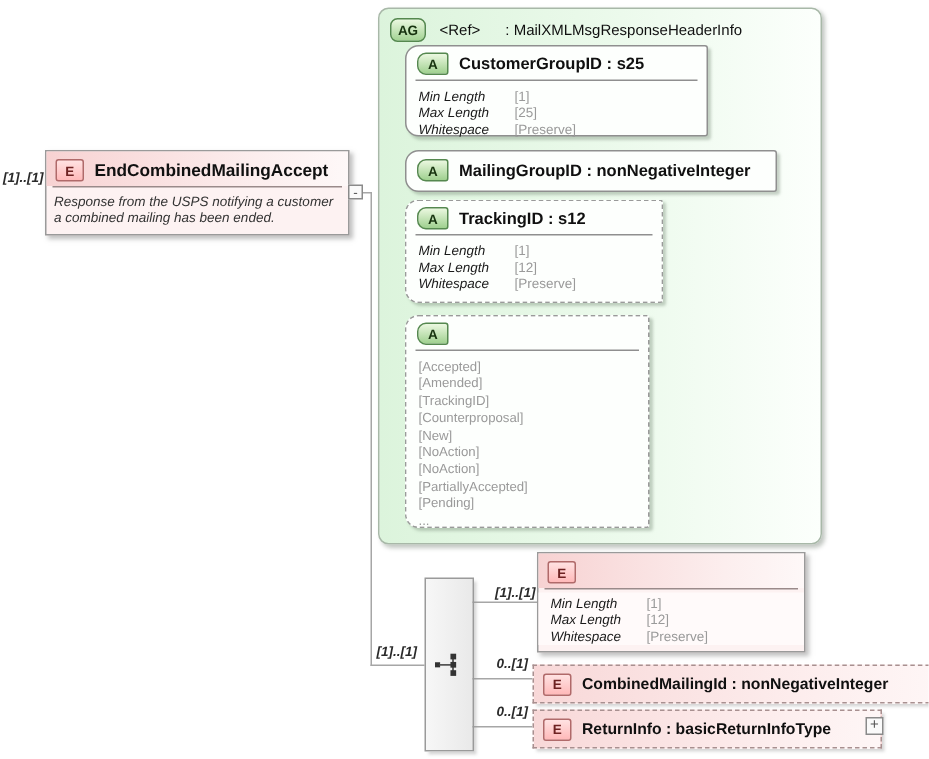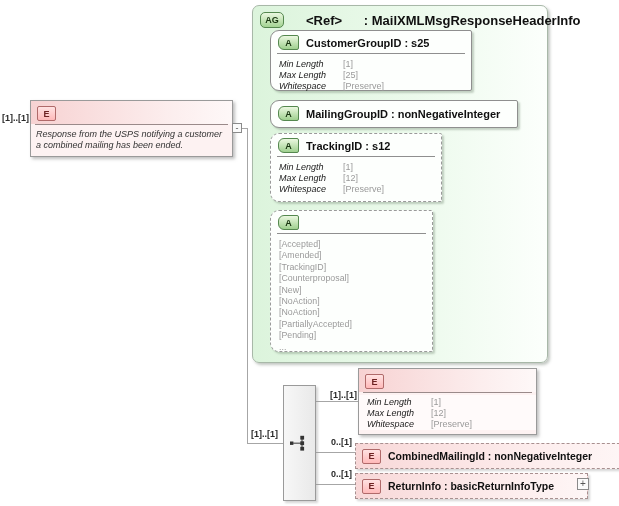--- a/index.html
+++ b/index.html
@@ -5,33 +5,33 @@
   html,body{margin:0;padding:0;}
   body{
     width:619px;height:506px;position:relative;background:#ffffff;
     font-family:"Liberation Sans", sans-serif;overflow:hidden;
   }
   
   .hline,.vline{position:absolute;background:#a6a6a6;}
   .hline{height:1px;}
   .vline{width:1px;}
   
-  .card{position:absolute;font-size:9px;font-weight:bold;color:#2a2a2a;white-space:pre;}
+  .card{position:absolute;font-size:9px;font-style:italic;font-weight:bold;color:#2a2a2a;white-space:pre;}
   
   .ag-panel{
     position:absolute;left:252px;top:5px;width:294px;height:356px;
     border:1px solid #a8b8a8;border-radius:7px;
     background:linear-gradient(to right,#dcf4dc,#ecfaec 55%,#fcfffc);
     box-shadow:2px 2px 3px rgba(120,130,120,.45);
   }
-  .ag-header{position:absolute;left:7px;top:6px;display:flex;align-items:center;gap:22px;}
+  .ag-header{position:absolute;left:7px;top:6px;display:flex;align-items:center;gap:9px;}
   .ico-ag{width:22px;height:14px;border:1px solid #55884f;border-radius:5px;
     background:linear-gradient(#ebf8e0,#a3d393);color:#17330f;font-size:9px;font-weight:bold;
     display:flex;align-items:center;justify-content:center;flex:0 0 auto;}
-  .ag-title{font-size:13px;font-weight:bold;white-space:pre;color:#101010;}
+  .ag-title{font-size:10px;font-weight:normal;white-space:pre;color:#101010;}
   
   .attr{position:absolute;background:#fdfffd;border:1px solid #8f8f8f;border-radius:9px 2px 2px 9px;
     box-shadow:2px 2px 2px rgba(120,140,120,.4);}
   .attr.dashed{border-style:dashed;border-color:#9a9a9a;}
   .attr-hdr{display:flex;align-items:center;gap:7px;padding:4px 6px 2px 7px;}
   .ico-a{width:19px;height:13px;border:1px solid #55884f;border-radius:6px 2px 2px 6px;
     background:linear-gradient(#ebf8e0,#9fd08f);color:#17330f;font-size:9px;font-weight:bold;
     display:flex;align-items:center;justify-content:center;flex:0 0 auto;}
   .attr-ttl{font-size:11px;font-weight:bold;white-space:pre;color:#101010;}
   .divider{height:1px;background:#8f8f8f;margin:1px 6px 3px 6px;}
@@ -160,20 +160,21 @@
       <div>[Pending]</div>
       <div>...</div>
     </span>
   </div>
 </div>
 
 <span class="card" style="left:2px;top:113px;">[1]..[1]</span>
 <div class="node" style="left:30px;top:100px;width:201px;height:55px;">
   <div class="node-hdr">
     <span class="ico-e">E</span>
+    <span class="node-ttl">EndCombinedMailingAccept</span>
   </div>
   <div class="divider"></div>
   <div class="annotation">Response from the USPS notifying a customer a combined mailing has been ended.</div>
 </div>
 <div class="toggle minus">-</div>
 
 <span class="card" style="left:251px;top:429px;">[1]..[1]</span>
 <div class="seqbox">
   <svg width="22" height="18" viewBox="0 0 22 18">
     <rect x="1" y="7.5" width="3.4" height="3.4" fill="#333"></rect>

